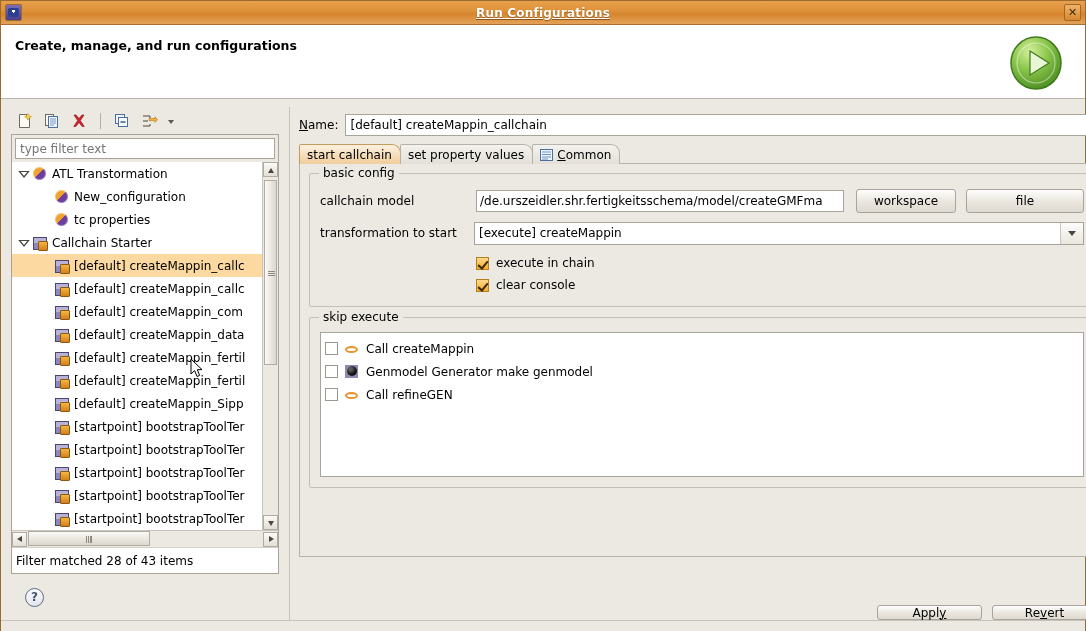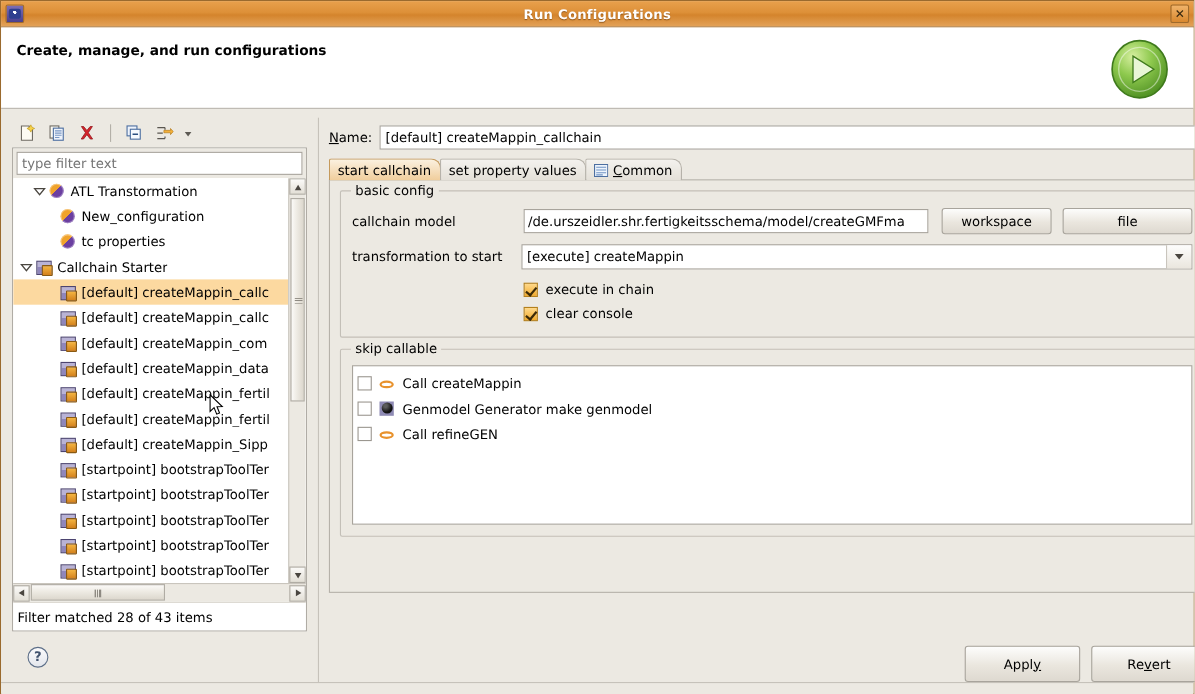--- a/index.html
+++ b/index.html
@@ -37,20 +37,21 @@
     display: flex;
     align-items: center;
     justify-content: center;
   }
   #titlebar .title-text {
     font-size: 12px;
     font-weight: bold;
     color: #ffffff;
     text-shadow: 0 1px 1px rgba(110,60,10,.7);
     letter-spacing: .2px;
+    text-decoration: underline;
   }
   .tb-btn {
     position: absolute;
     top: 3px;
     width: 17px; height: 17px;
     box-sizing: border-box;
     border: 1px solid #9e6a2c;
     border-radius: 2px;
   }
   #tb-app-icon {
@@ -510,21 +511,21 @@
     width: 10px; height: 10px; border-radius: 50%;
     background: radial-gradient(circle at 35% 30%, #5b5b5b 0 15%, #111 60% 100%);
   }
 
   #right-footer {
     flex: 0 0 42px;
     display: flex; align-items: center; justify-content: flex-end;
     gap: 10px;
     padding: 0 8px 0 0;
   }
-  #btn-apply, #btn-revert { width: 105px; height: 33px; margin-top: 48px; }
+  #btn-apply, #btn-revert { width: 105px; height: 15px; margin-top: 48px; }
 
   
   #bottom-bar {
     flex: 0 0 56px;
     border-top: 1px solid #c6c2ba;
     background: #ece9e2;
     display: flex; align-items: center; justify-content: flex-end;
     padding-right: 18px;
     gap: 10px;
     box-sizing: border-box;
@@ -622,21 +623,21 @@
         <div class="tool-caret"></div>
       </div>
 
       <div id="tree-box">
         <div id="filter-wrap">
           <input id="filter-input" type="text" placeholder="type filter text" style="">
         </div>
 
         <div id="tree-scroll-area">
           <div id="tree-list">
-              <div class="tree-row" style="padding-left: 16px;">
+              <div class="tree-row" style="padding-left: 4px;">
                 <span class="twisty"><svg width="16" height="16" viewBox="0 0 16 16">
                     <polygon points="3.5,5.5 12.5,5.5 8,11" fill="none" stroke="#4a4640" stroke-width="1.2"></polygon>
                   </svg></span>
                 <span class="ic ic-atl"></span>
                 <span class="lbl">ATL Transtormation</span>
               </div>
               <div class="tree-row" style="padding-left: 26px;">
                 <span class="twisty"></span>
                 <span class="ic ic-atl"></span>
                 <span class="lbl">New_configuration</span>
@@ -793,21 +794,21 @@
               <span class="cb checked"></span>
               <span>execute in chain</span>
             </div>
             <div class="check-row">
               <span class="cb checked"></span>
               <span>clear console</span>
             </div>
           </div>
 
           <div class="group" id="group-skip-callable">
-            <span class="glegend">skip callable</span>
+            <span class="glegend">skip execute</span>
             <div id="skip-list">
                 <div class="skip-row">
                   <span class="cb"></span>
                   <span class="skip-ico ico-call"></span>
                   <span>Call createMappin</span>
                 </div>
                 <div class="skip-row">
                   <span class="cb"></span>
                   <span class="skip-ico ico-gen"></span>
                   <span>Genmodel Generator make genmodel</span>

